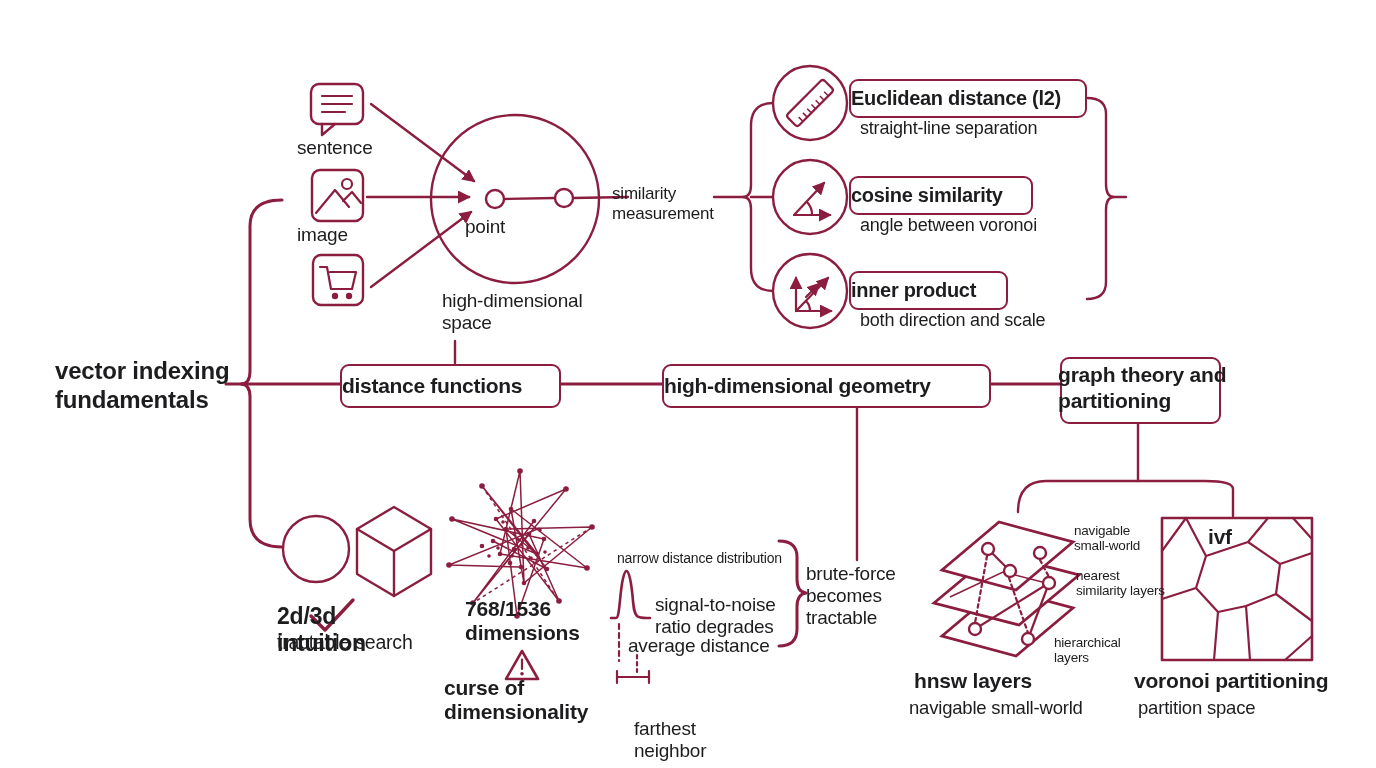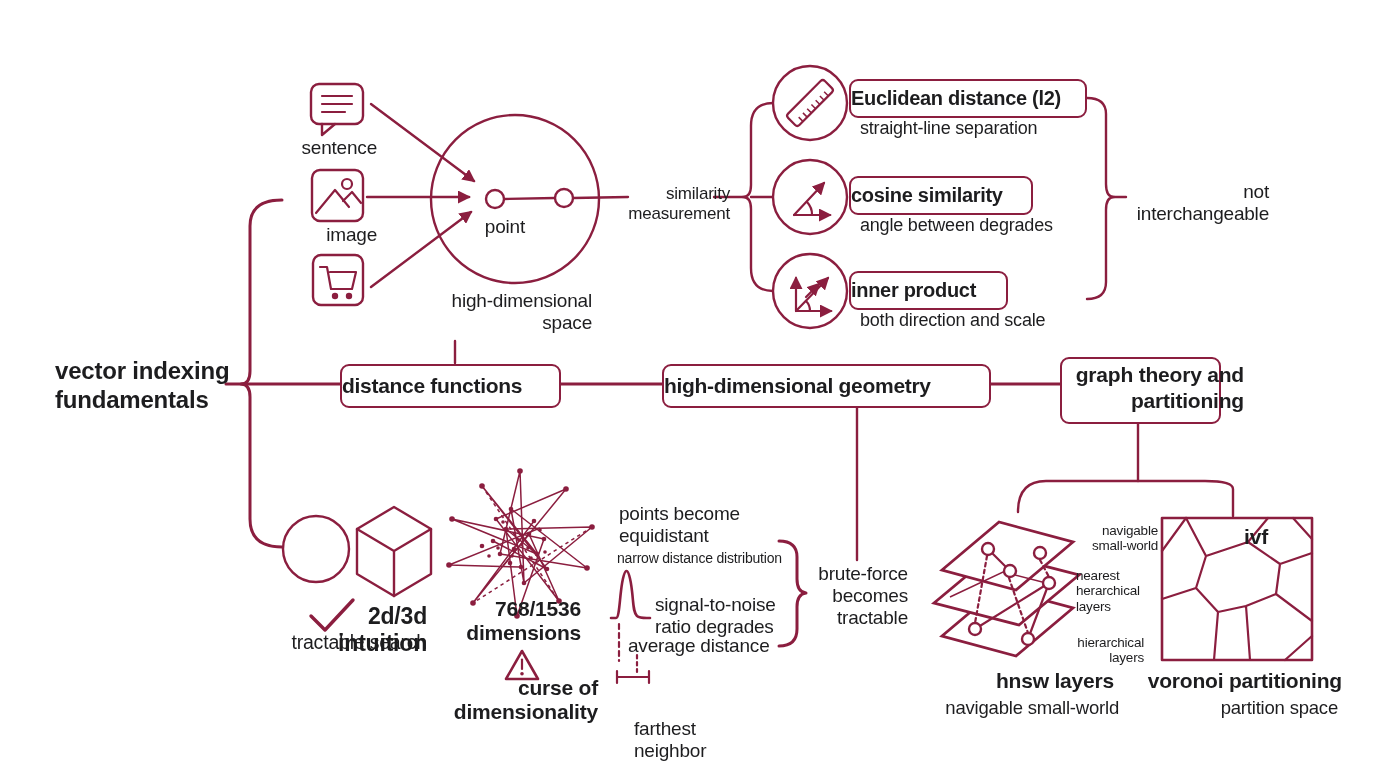--- a/index.html
+++ b/index.html
@@ -12,21 +12,21 @@
   #art { position:absolute; left:0; top:0; }
   .ln   { fill:none; stroke:var(--line); stroke-width:2.4; stroke-linecap:round; stroke-linejoin:round; }
   .ln2  { fill:none; stroke:var(--line); stroke-width:2.2; stroke-linecap:round; stroke-linejoin:round; }
   .thk  { stroke-width:3; }
   .thin { fill:none; stroke:var(--line); stroke-width:1.5; }
   .dsh  { stroke-dasharray:5 4; }
   .dsh2 { stroke-dasharray:3.5 3.5; }
   .node { fill:var(--bg); stroke:var(--line); stroke-width:2.4; }
   .dot  { fill:var(--line); stroke:none; }
   .lbl  { position:absolute; color:var(--text); font-size:19px; line-height:1.17; letter-spacing:-0.2px; }
-  .c    { text-align:right; }
+  .c    { text-align:left; }
   .b    { font-weight:700; }
   .sm   { font-size:13.5px; line-height:1.13; }
   .box  {
     position:absolute; border:2.6px solid var(--line); border-radius:9px;
     background:var(--bg); display:flex; align-items:center; 
     color:var(--text); font-weight:700; font-size:20px; letter-spacing:-0.3px; white-space:nowrap;
   }
   .bigbox { font-size:21px; }
 </style>
 </head>
@@ -224,53 +224,51 @@
   <div class="lbl c" style="left:612px; top:184px; width:118px; font-size:17px;">similarity measurement</div>
 
   <div class="box" style="left:849px; top:79px; width:234px; height:35px;">
     <span>Euclidean distance (l2)</span>
   </div>
   <div class="lbl" style="left:860px; top:118px; font-size:18px;">straight-line separation</div>
 
   <div class="box" style="left:849px; top:176px; width:180px; height:35px;">
     <span>cosine similarity</span>
   </div>
-  <div class="lbl" style="left:860px; top:215px; font-size:18px;">angle between degrades</div>
+  <div class="lbl" style="left:860px; top:215px; font-size:18px;">angle between voronoi</div>
 
   <div class="box" style="left:849px; top:271px; width:155px; height:35px;">
     <span>inner product</span>
   </div>
   <div class="lbl" style="left:860px; top:310px; font-size:18px;">both direction and scale</div>
 
-  <div class="lbl c" style="left:1127px; top:181px; width:142px;">not interchangeable</div>
 
   <div class="box bigbox" style="left:340px; top:364px; width:217px; height:40px;">
     <span>distance functions</span>
   </div>
   <div class="box bigbox" style="left:662px; top:364px; width:325px; height:40px;">
     <span>high-dimensional geometry</span>
   </div>
   <div class="box bigbox" style="left:1060px; top:357px; width:157px; height:63px;"></div>
   <div class="lbl c b" style="left:1058px; top:362px; width:186px; font-size:21px; line-height:1.26;">graph theory and partitioning</div>
 
   <div class="lbl c b" style="left:277px; top:603px; width:150px; font-size:23px;">2d/3d intuition</div>
   <div class="lbl c" style="left:277px; top:631px; width:150px; font-size:19.5px;">tractable search</div>
 
   <div class="lbl c b" style="left:465px; top:597px; width:116px; font-size:21px; line-height:1.12;">768/1536 dimensions</div>
   <div class="lbl c b" style="left:444px; top:676px; width:154px; font-size:21px; line-height:1.12;">curse of dimensionality</div>
 
-  <div class="lbl" style="left:619px; top:503px; width:132px;">points become equidistant</div>
   <div class="lbl" style="left:617px; top:550px; font-size:14px; white-space:nowrap;">narrow distance distribution</div>
   <div class="lbl" style="left:655px; top:594px; width:140px;">signal-to-noise ratio degrades</div>
   <div class="lbl" style="left:628px; top:635px; white-space:nowrap;">average distance</div>
   <div class="lbl" style="left:634px; top:684px; width:90px;margin-top:34px;">farthest neighbor</div>
   <div class="lbl c" style="left:806px; top:563px; width:102px;">brute-force becomes tractable</div>
 
   <div class="lbl c sm" style="left:1074px; top:523px; width:84px;">navigable small-world</div>
-  <div class="lbl sm" style="left:1076px; top:568px; width:92px;">nearest herarchical layers</div>
+  <div class="lbl sm" style="left:1076px; top:568px; width:92px;">nearest similarity layers</div>
   <div class="lbl c sm" style="left:1054px; top:635px; width:90px;">hierarchical layers</div>
   <div class="lbl c b" style="left:914px; top:669px; width:200px; font-size:21px;">hnsw layers</div>
   <div class="lbl c" style="left:909px; top:697px; width:210px; font-size:18.5px; white-space:nowrap;">navigable small-world</div>
 
   <div class="lbl c b" style="left:1208px; top:525px; width:60px; font-size:21px;">ivf</div>
   <div class="lbl c b" style="left:1134px; top:669px; width:208px; font-size:21px; white-space:nowrap;">voronoi partitioning</div>
   <div class="lbl c" style="left:1138px; top:697px; width:200px; font-size:18.5px;">partition space</div>
 
 </div>
 

